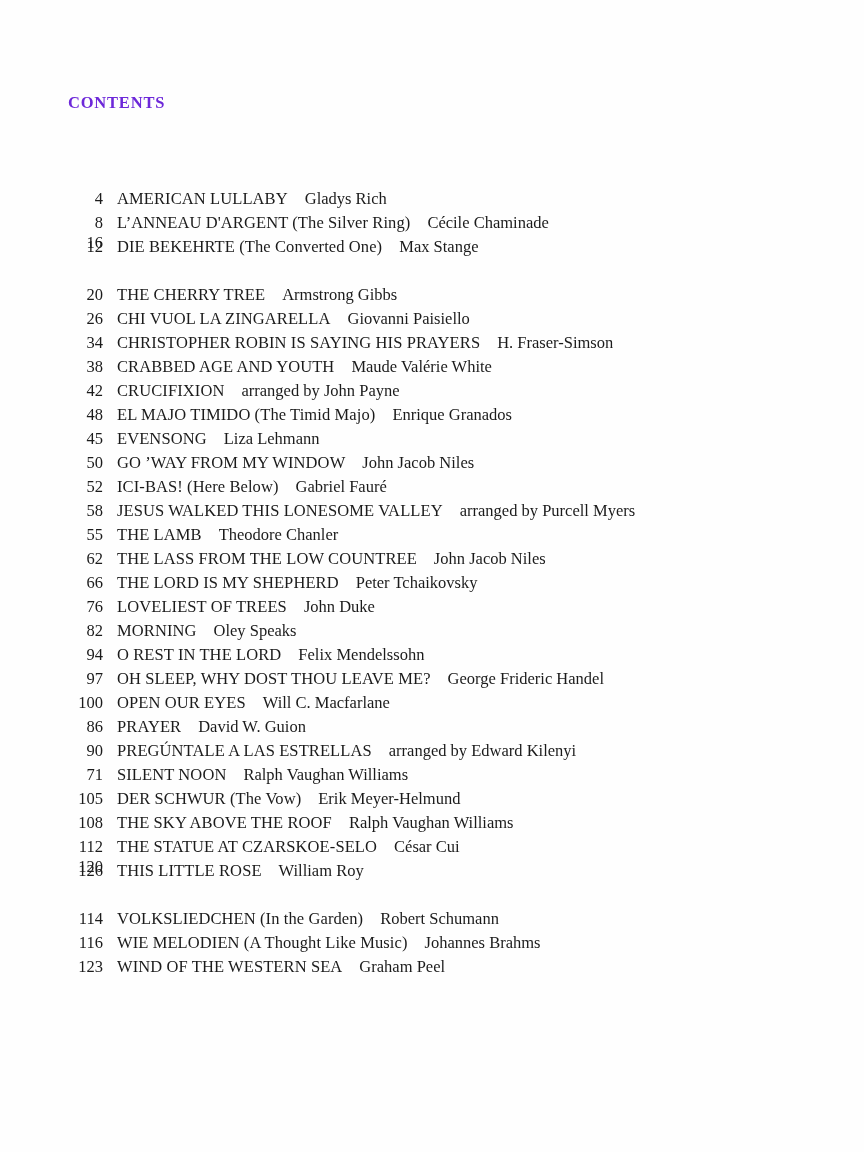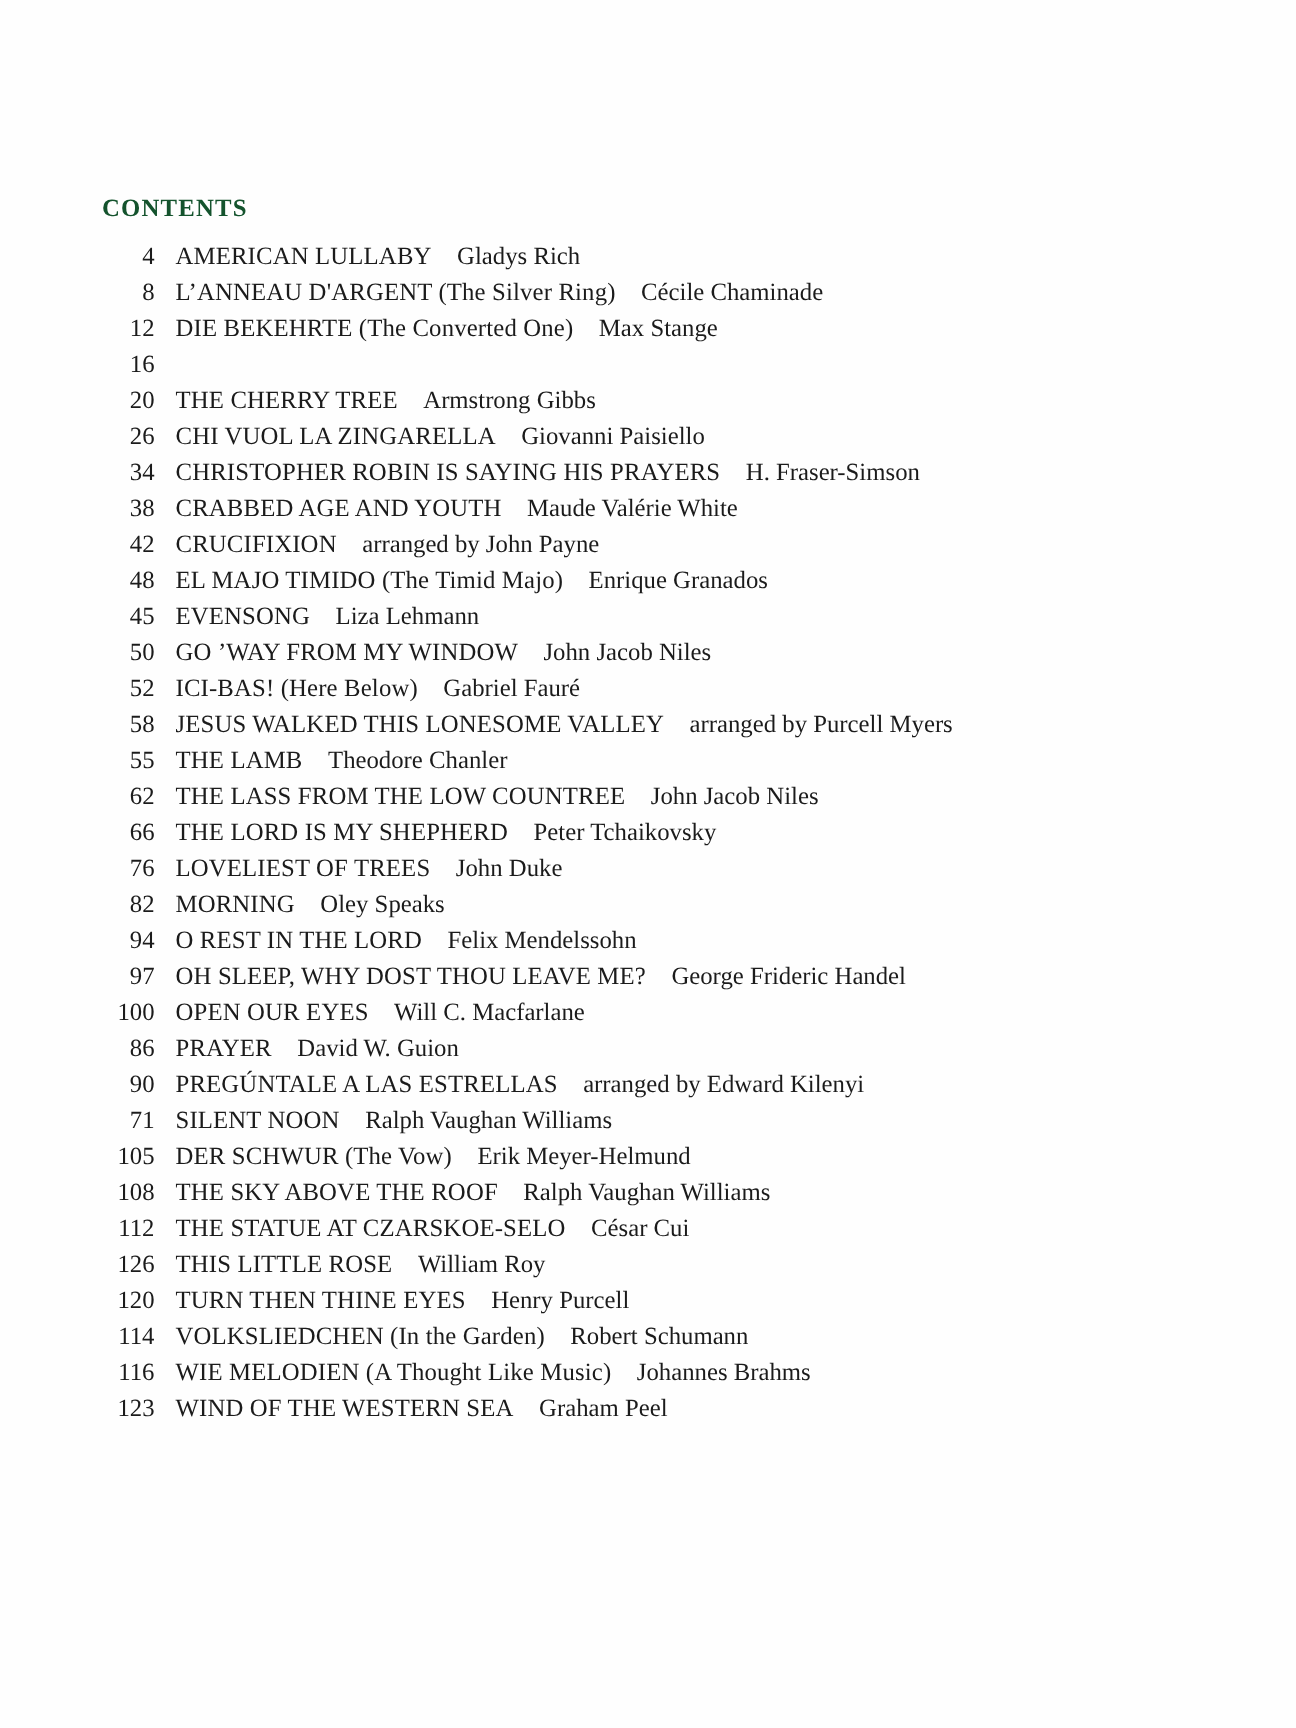--- a/index.html
+++ b/index.html
@@ -16,22 +16,21 @@
     color: #1b1b1b;
     overflow: hidden;
   }
   .contents-title {
     position: absolute;
     left: 68px;
     top: 93px;
     font-size: 16.5px;
     font-weight: bold;
     letter-spacing: 0.8px;
-    color: #14532d;
-    margin-top: 36px;
+    color: #6d28d9;
   }
   .toc-list {
     position: absolute;
     left: 63px;
     top: 159px;
     width: 740px;
   }
   .row {
     display: flex;
     align-items: baseline;
@@ -41,20 +40,21 @@
     white-space: nowrap;
   }
   .num {
     display: inline-block;
     width: 40px;
     text-align: right;
     flex: 0 0 40px;
   }
   .entry-text {
     margin-left: 14px;
+    margin-top: 28px;
   }
   .title {
     letter-spacing: 0.1px;
   }
   .composer {
     margin-left: 17px;
   }
 </style>
 </head>
 <body>
@@ -203,21 +203,20 @@
     <span class="entry-text"><span class="title">THE STATUE AT CZARSKOE-SELO</span><span class="composer">César Cui</span></span>
   </div>
 
   <div class="row">
     <span class="num">126</span>
     <span class="entry-text"><span class="title">THIS LITTLE ROSE</span><span class="composer">William Roy</span></span>
   </div>
 
   <div class="row">
     <span class="num">120</span>
-    <span class="entry-text"><span class="title">TURN THEN THINE EYES</span><span class="composer">Henry Purcell</span></span>
   </div>
 
   <div class="row">
     <span class="num">114</span>
     <span class="entry-text"><span class="title">VOLKSLIEDCHEN (In the Garden)</span><span class="composer">Robert Schumann</span></span>
   </div>
 
   <div class="row">
     <span class="num">116</span>
     <span class="entry-text"><span class="title">WIE MELODIEN (A Thought Like Music)</span><span class="composer">Johannes Brahms</span></span>

